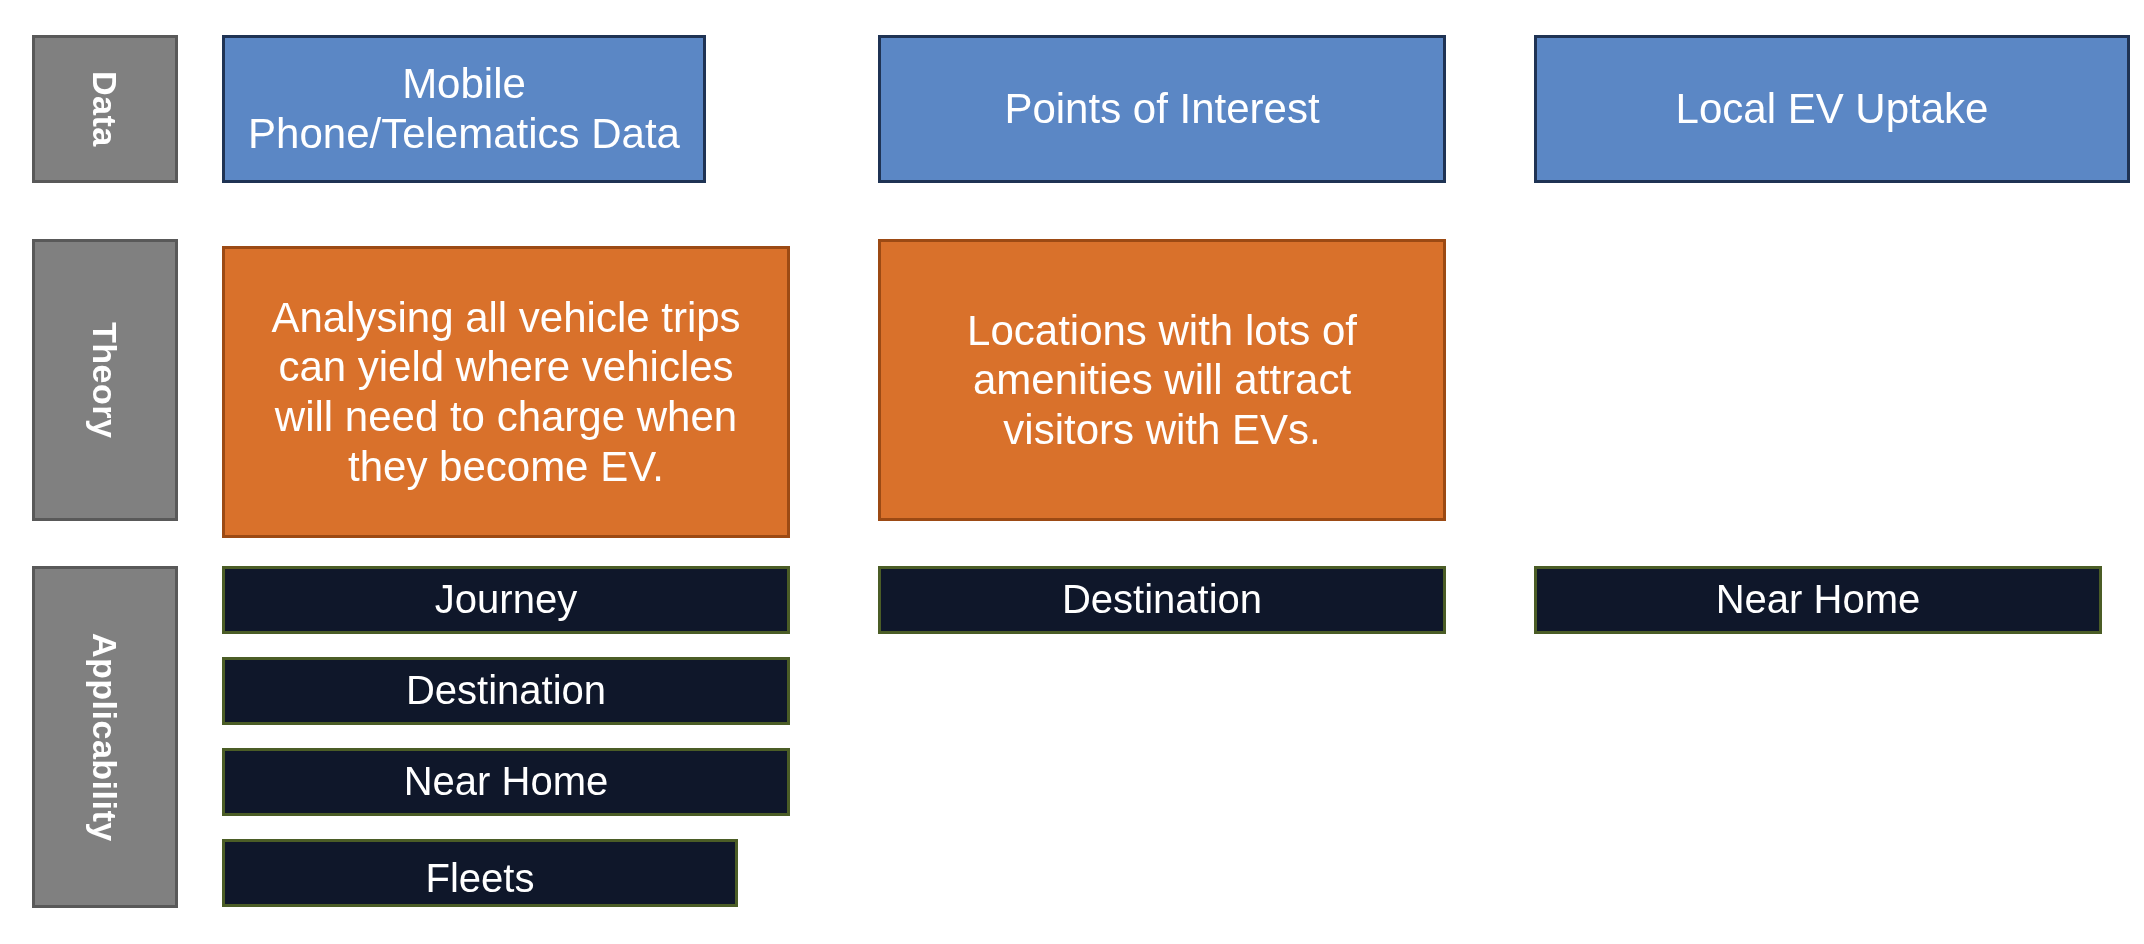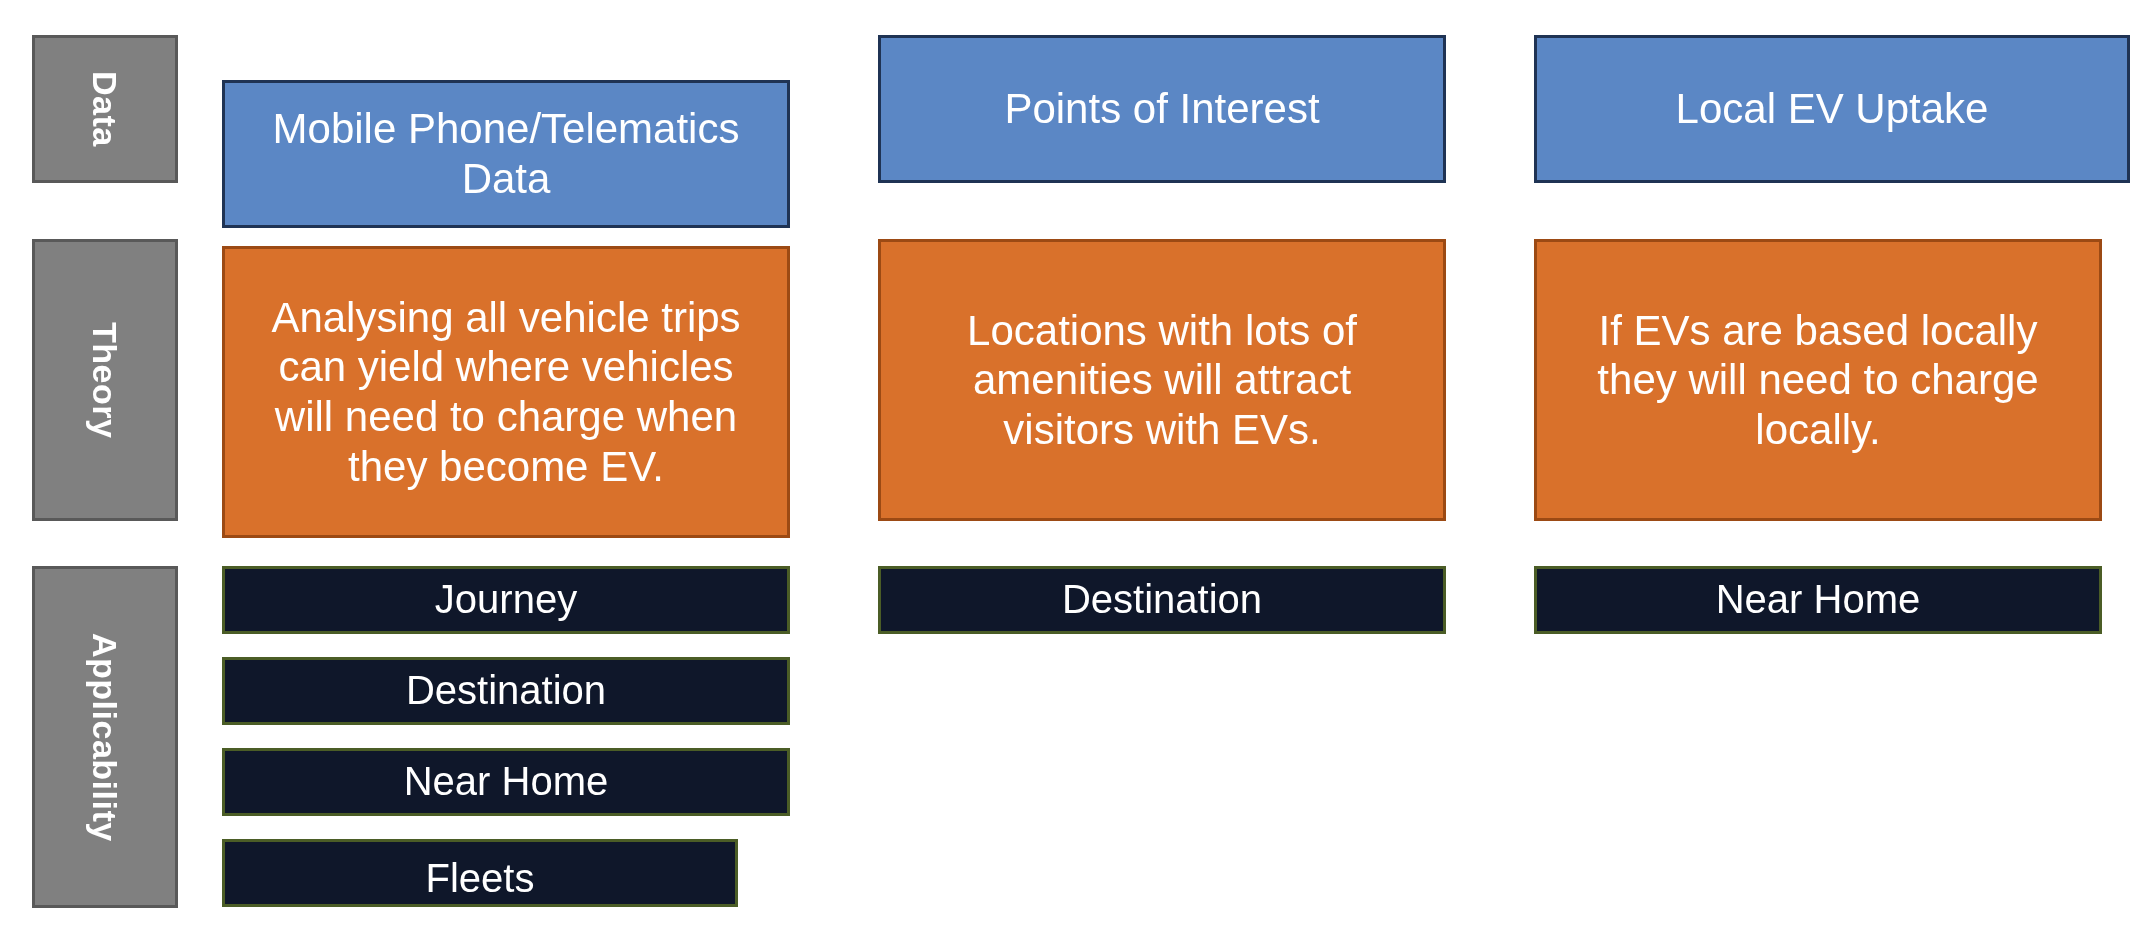--- a/index.html
+++ b/index.html
@@ -85,21 +85,21 @@
   </div>
 
   <div class="box row-label" style="left:32px; top:239px; width:146px; height:282px;">
     <span class="vtext">Theory</span>
   </div>
 
   <div class="box row-label" style="left:32px; top:566px; width:146px; height:342px;">
     <span class="vtext">Applicability</span>
   </div>
 
-  <div class="box data-box" style="left:222px; top:35px; width:568px; height:148px;margin-top:45px;">
+  <div class="box data-box" style="left:222px; top:35px; width:484px; height:148px;">
     <span class="txt">Mobile Phone/Telematics Data</span>
   </div>
 
   <div class="box theory-box" style="left:222px; top:239px; width:568px; height:292px;margin-top:7px;">
     <span class="txt">Analysing all vehicle trips can yield where vehicles will need to charge when they become EV.</span>
   </div>
 
   <div class="box appl-box" style="left:222px; top:566px; width:568px; height:68px;">
     <span class="txt">Journey</span>
   </div>
@@ -125,21 +125,18 @@
   </div>
 
   <div class="box appl-box" style="left:878px; top:566px; width:568px; height:68px;">
     <span class="txt">Destination</span>
   </div>
 
   <div class="box data-box" style="left:1534px; top:35px; width:596px; height:148px;">
     <span class="txt">Local EV Uptake</span>
   </div>
 
-  <div class="box theory-box" style="left:1534px; top:239px; width:568px; height:282px;">
-    <span class="txt">If EVs are based locally they will need to charge locally.</span>
-  </div>
 
   <div class="box appl-box" style="left:1534px; top:566px; width:568px; height:68px;">
     <span class="txt">Near Home</span>
   </div>
 
 </div>
 
 </body></html>

